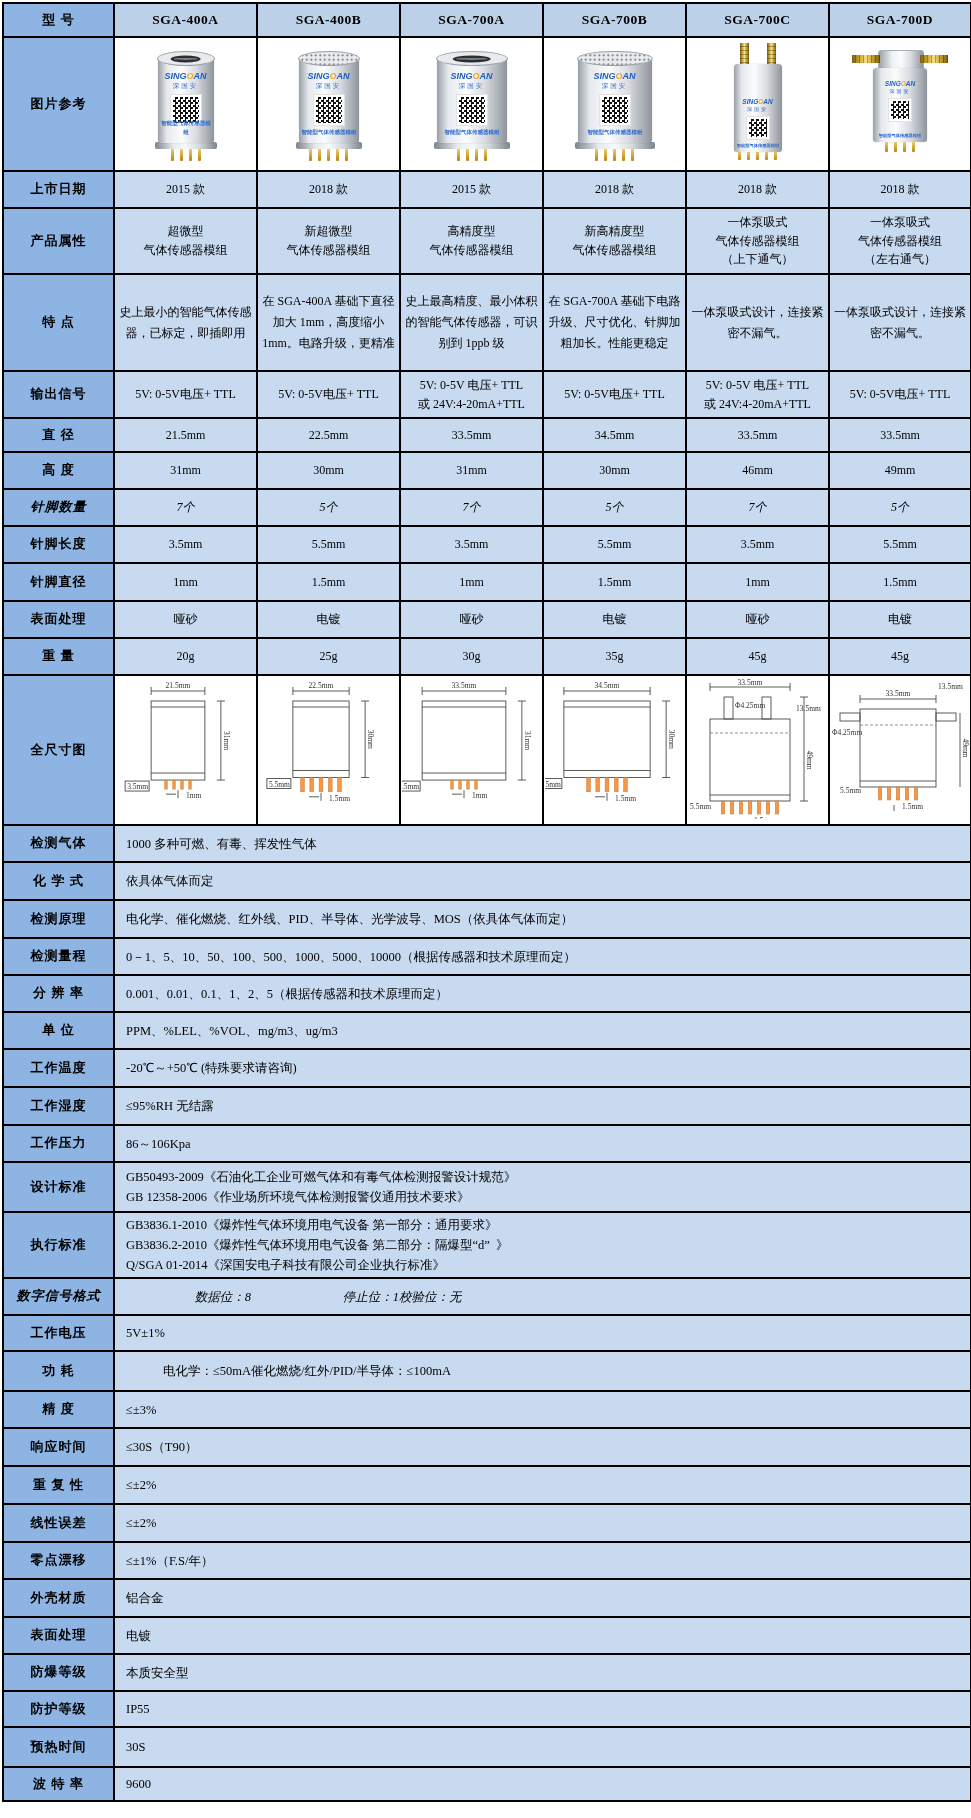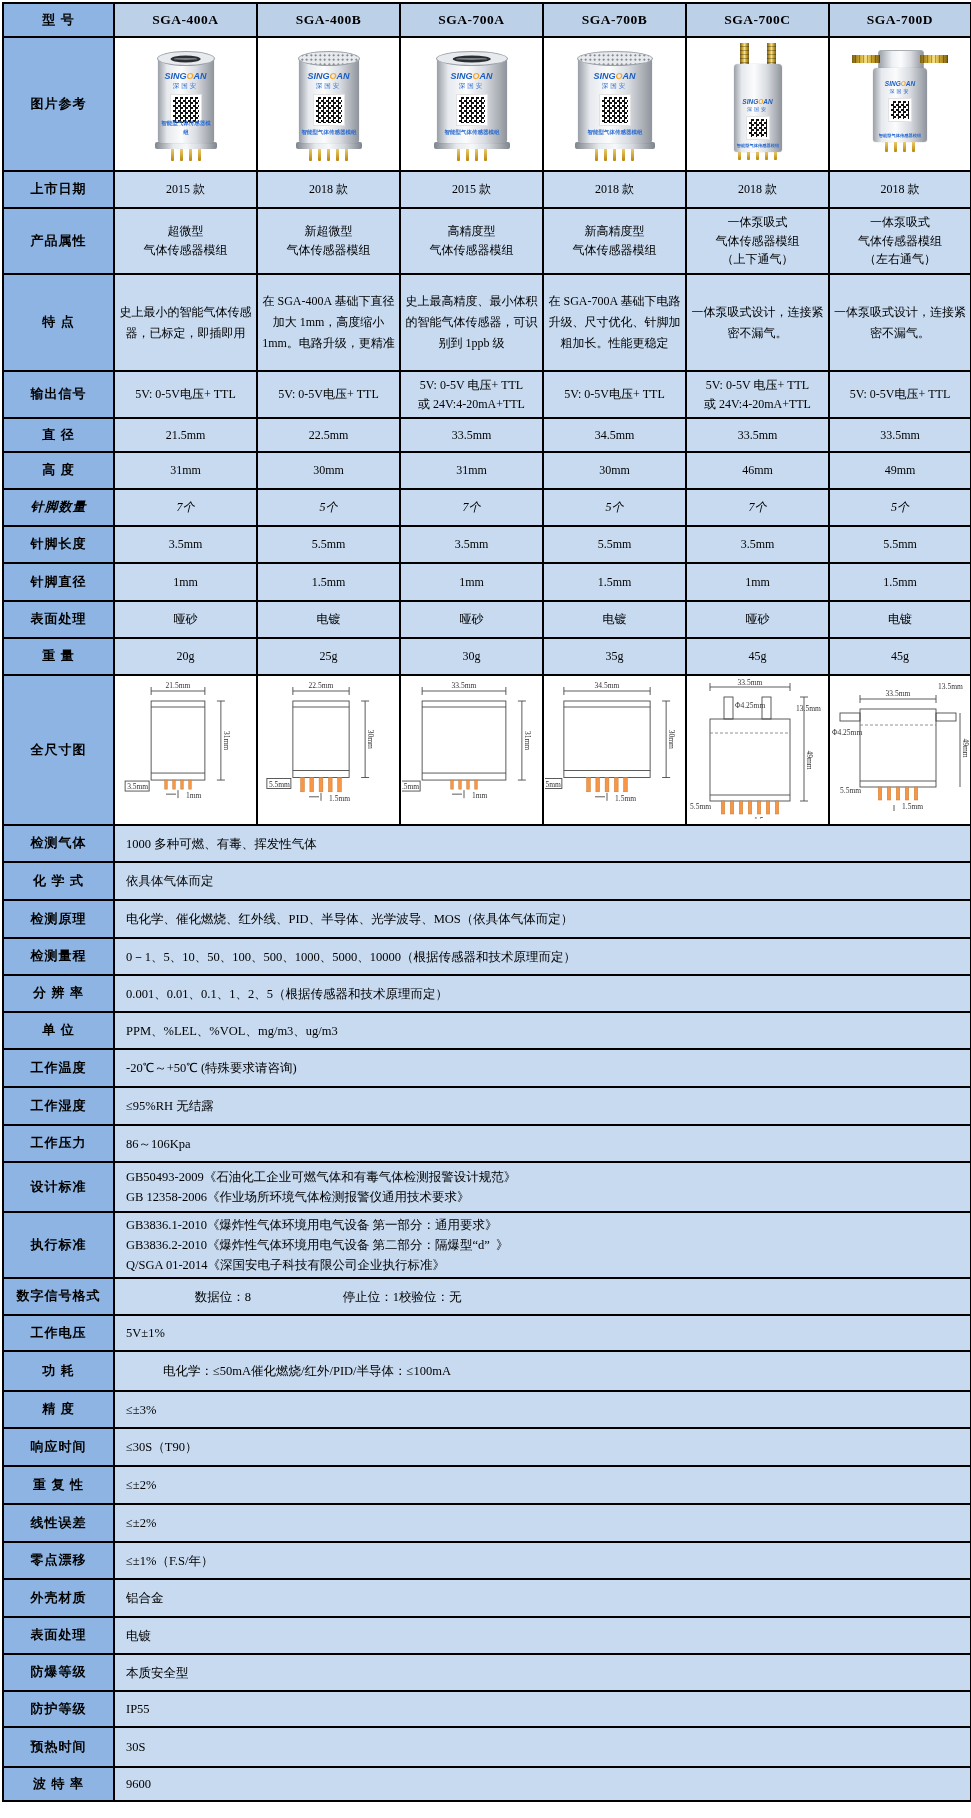--- a/index.html
+++ b/index.html
@@ -512,21 +512,21 @@
           </td>
         </tr>
         <tr style="height: 62px;">
           <td class="lbl">执行标准</td>
           <td class="wideval" colspan="6">
             <div class="line">GB3836.1-2010《爆炸性气体环境用电气设备 第一部分：通用要求》</div>
             <div class="line">GB3836.2-2010《爆炸性气体环境用电气设备 第二部分：隔爆型“d”  》</div>
             <div class="line">Q/SGA 01-2014《深国安电子科技有限公司企业执行标准》</div>
           </td>
         </tr>
-        <tr style="height: 37px;">
+        <tr style="height: 37px; font-style: italic;">
           <td class="lbl">数字信号格式</td>
           <td class="wideval" colspan="6"><span class="seg seg-w1">数据位：8</span><span class="seg seg-w2">停止位：1</span><span class="seg">校验位：无</span></td>
         </tr>
         <tr style="height: 36px;">
           <td class="lbl">工作电压</td>
           <td class="wideval" colspan="6"><span>5V±1%</span></td>
         </tr>
         <tr style="height: 40px;">
           <td class="lbl">功  耗</td>
           <td class="wideval" colspan="6"><span class="seg seg-w1">电化学：≤50mA</span><span class="seg seg-w2">催化燃烧/红外/PID/半导体：≤100mA</span></td>

